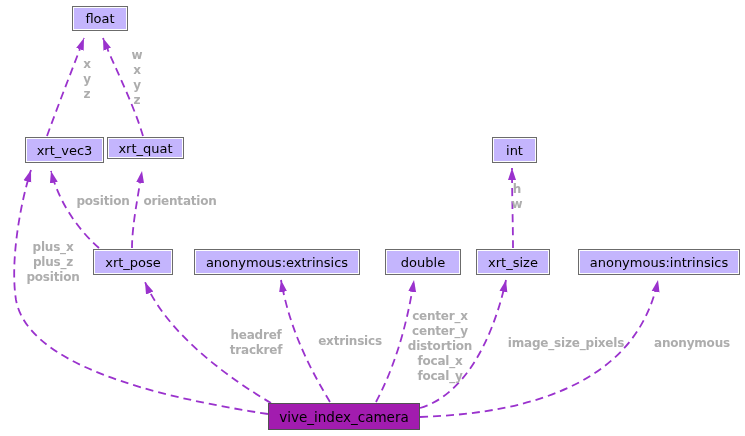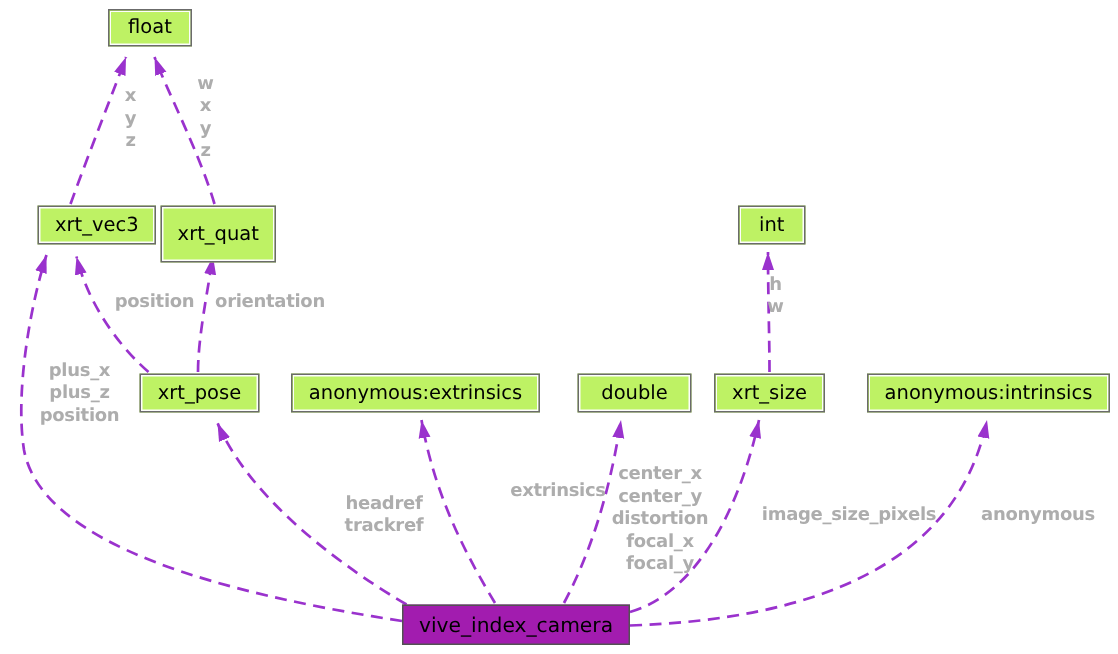--- a/index.html
+++ b/index.html
@@ -7,21 +7,21 @@
     position:relative;
     width:745px;height:436px;
     background:#ffffff;
     font-family:"DejaVu Sans","Liberation Sans",sans-serif;
     overflow:hidden;
   }
   #edge-layer{position:absolute;left:0;top:0;width:745px;height:436px;}
   .node{
     position:absolute;
     box-sizing:border-box;
-    background:#bef264;
+    background:#c4b5fd;
     border:1.4px solid #6b6b6b;
     color:#000000;
     font-size:13px;
     display:flex;align-items:center;justify-content:center;
     white-space:nowrap;
     padding:0 6px;
     box-shadow:0 0 0 1px #fdfdfd inset;
     cursor:pointer;
   }
   .node.highlight{
@@ -37,36 +37,36 @@
     font-weight:700;
     line-height:15px;
     text-align:center;
     white-space:pre-line;
     letter-spacing:-0.2px;
     pointer-events:none;
   }
   
   #n-float{left:72px;top:6px;width:56px;height:25px;}
   #n-vec3{left:5px;top:137px;width:79px;height:26px;margin-left:20px;}
-  #n-quat{left:107px;top:137px;width:77px;height:38px;}
+  #n-quat{left:107px;top:137px;width:77px;height:22px;}
   #n-int{left:492px;top:137px;width:45px;height:26px;}
   #n-pose{left:93px;top:249px;width:80px;height:26px;}
   #n-extr{left:194px;top:249px;width:166px;height:26px;}
   #n-double{left:385px;top:249px;width:76px;height:26px;}
   #n-size{left:476px;top:249px;width:74px;height:26px;}
   #n-intr{left:578px;top:249px;width:162px;height:26px;}
   #n-vive{left:268px;top:403px;width:152px;height:27px;font-size:13.5px;}
   
   #l-xyz{left:87px;top:79px;}
   #l-wxyz{left:137px;top:78px;}
   #l-position{left:103px;top:201px;}
   #l-orientation{left:180px;top:201px;}
   #l-plus{left:53px;top:262px;}
   #l-headref{left:256px;top:343px;}
-  #l-extrinsics{left:350px;top:327px;margin-left:22px;}
+  #l-extrinsics{left:350px;top:341px;}
   #l-params{left:440px;top:346px;}
   #l-hw{left:517px;top:197px;}
   #l-imgsize{left:566px;top:343px;}
   #l-intrinsics{left:692px;top:343px;}
   .edge{fill:none;stroke:#9a32cd;stroke-width:1.8;stroke-dasharray:8 5;}
 </style>
 </head>
 <body>
 
 <div id="canvas">

